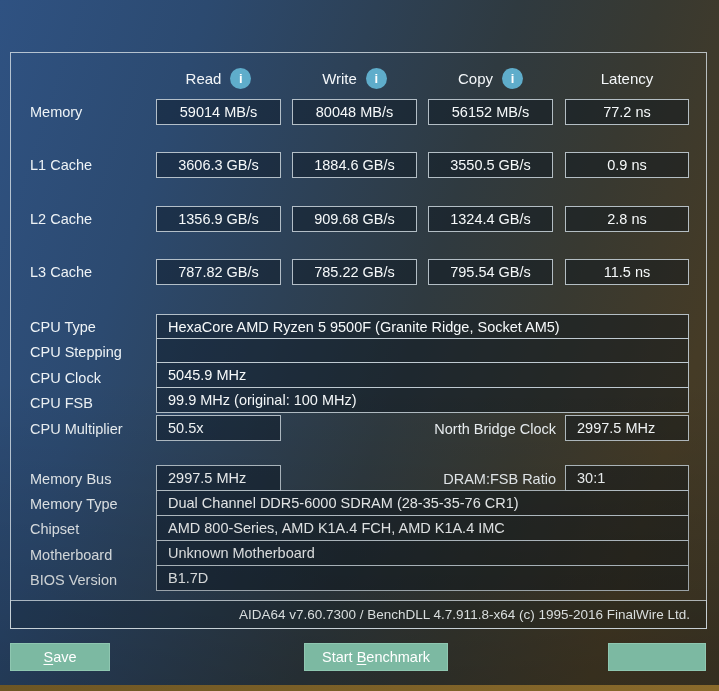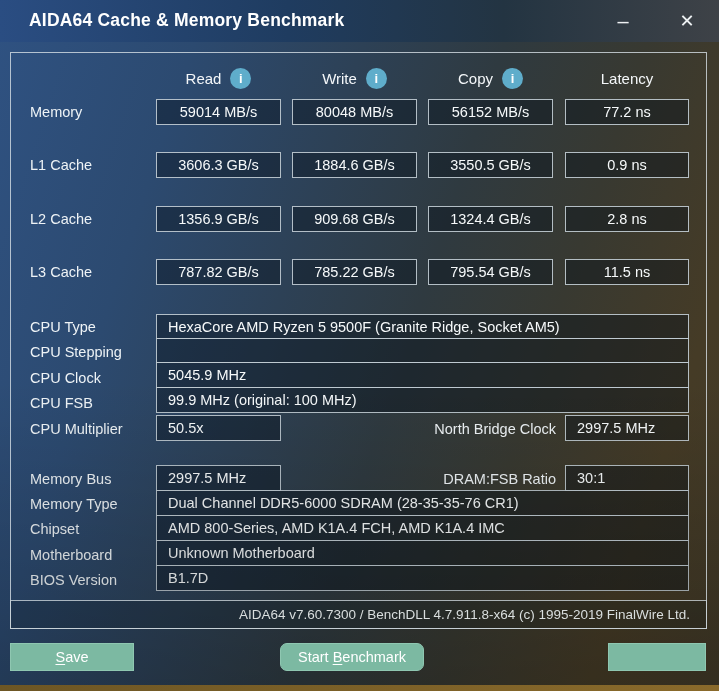--- a/index.html
+++ b/index.html
@@ -71,51 +71,42 @@
     display:flex; align-items:center; justify-content:flex-end;
     padding-right:16px; font-size:13.5px; color:#d9dede; z-index:2;
   }
 
   .tealbtn {
     position:absolute; top:643px; height:28px;
     background:#7cb9a2; border:1px solid #8fc7b1;
     display:flex; align-items:center; justify-content:center;
     font-size:14.5px; color:#ffffff; cursor:default; z-index:3;
   }
-  .btn-save { left:10px; width:124px; }
-  .btn-start { left:280px; width:144px;border-radius:7px; }
+  .btn-save { left:10px; width:100px; }
+  .btn-start { left:304px; width:144px; }
   .btn-right { left:608px; width:98px; }
   .mn { text-decoration:underline; text-underline-offset:2px; }
 
   .watermark {
     position:absolute; left:602px; top:644px; z-index:6;
     font-size:26px; font-weight:bold; color:#ffffff; white-space:nowrap;
     text-shadow:1px 1px 2px rgba(60,40,10,0.8), -1px -1px 2px rgba(60,40,10,0.5);
     letter-spacing:0px;
   }
 
   .bottom-strip {
     position:absolute; left:0; bottom:0; width:719px; height:6px;
     background:linear-gradient(90deg,#6d5624,#8a6a2b); z-index:4;
   }
 </style>
 </head>
 <body>
 
 <div class="window">
 
-  <div class="titlebar">
-    <div class="title">AIDA64 Cache &amp; Memory Benchmark</div>
-    <div class="win-btn btn-min">
-        <span>–</span>
-      </div>
-    <div class="win-btn btn-close">
-        <span>✕</span>
-      </div>
-  </div>
 
   <div class="panel"></div>
 
   <div class="abs hdr-cell" style="left:156px; top:64px; width:125px;">
     <span>Read</span>
     <span class="info-icon">i</span>
   </div>
   <div class="abs hdr-cell" style="left:292px; top:64px; width:125px;">
     <span>Write</span>
     <span class="info-icon">i</span>
@@ -180,21 +171,21 @@
   <div class="abs row-label" style="left:30px; top:521px;">Chipset</div>
   <div class="vbox left-align" style="left:156px; top:515px; width:533px;">AMD 800-Series, AMD K1A.4 FCH, AMD K1A.4 IMC</div>
 
   <div class="abs row-label" style="left:30px; top:547px;">Motherboard</div>
   <div class="vbox left-align" style="left:156px; top:540px; width:533px;">Unknown Motherboard</div>
 
   <div class="abs row-label" style="left:30px; top:572px;">BIOS Version</div>
   <div class="vbox left-align" style="left:156px; top:565px; width:533px;">B1.7D</div>
 
   <div class="footer-box">
-    <span>AIDA64 v7.60.7300 / BenchDLL 4.7.911.8-x64  (c) 1995-2019 FinalWire Ltd.</span>
+    <span>AIDA64 v7.60.7300 / BenchDLL 4.7.911.8-x64  (c) 1995-2016 FinalWire Ltd.</span>
   </div>
 
   <div class="tealbtn btn-save">
     <span><span class="mn">S</span><span>ave</span></span>
   </div>
   <div class="tealbtn btn-start">
     <span><span>Start </span><span class="mn">B</span><span>enchmark</span></span>
   </div>
   <div class="tealbtn btn-right"></div>
 

